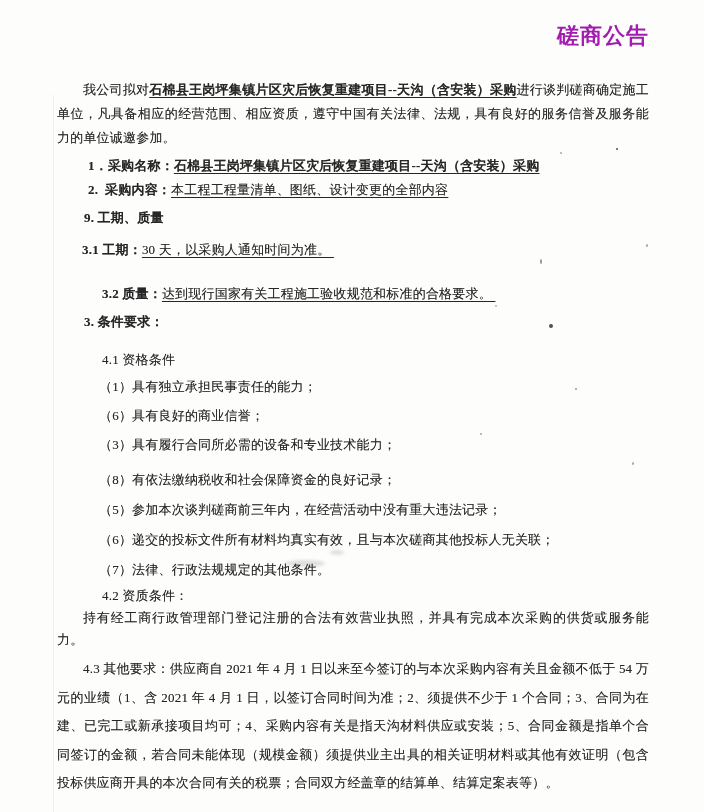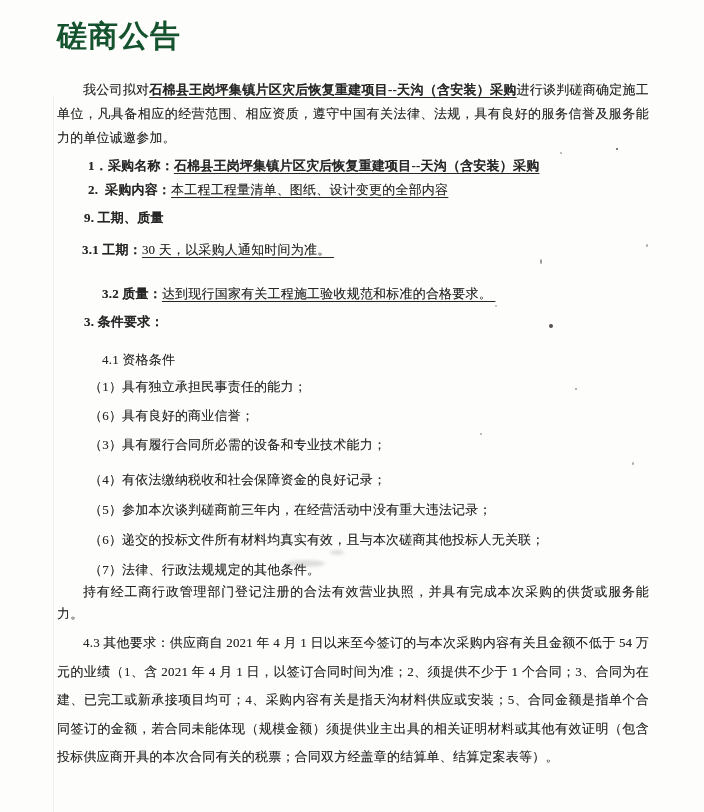--- a/index.html
+++ b/index.html
@@ -15,26 +15,26 @@
     overflow:hidden;
     color:#262626;
   }
   .content{
     position:absolute;
     left:57px;top:0;
     width:592px;
   }
   h1.doc-title{
     margin:16px 0 0 0;
-    font-size:30px;
+    font-size:22px;
     line-height:40px;
     font-weight:bold;
-    text-align:left;
+    text-align:right;
     letter-spacing:1px;
-    color:#14532d;
+    color:#a21caf;
   }
   .doc p{
     margin:0;
     font-size:13px;
     line-height:24px;
     text-align:justify;
     letter-spacing:0.2px;
     text-shadow:0 0 0.4px rgba(0,0,0,0.35);
   }
   .doc .b{font-weight:bold;}
@@ -42,21 +42,21 @@
 
   
   p[data-name="para-intro"]{text-indent:2em;margin-top:22px;}
   p[data-name="item-purchase-name"]{margin-left:31px;margin-top:4px;}
   p[data-name="item-purchase-content"]{margin-left:31px;}
   p[data-name="section-3-heading"]{margin-left:27px;margin-top:4px;}
   p[data-name="item-3-1-duration"]{margin-left:25px;margin-top:8px;}
   p[data-name="item-3-2-quality"]{margin-left:45px;margin-top:20px;}
   p[data-name="section-4-heading"]{margin-left:27px;margin-top:4px;}
   p[data-name="item-4-1-qualification"]{margin-left:45px;margin-top:14px;}
-  p[data-name^="condition-"]{margin-left:32px;line-height:22px;}
+  p[data-name^="condition-"]{margin-left:42px;line-height:22px;}
   p[data-name="condition-1"]{margin-top:4px;}
   p[data-name="condition-2"]{margin-top:7px;}
   p[data-name="condition-3"]{margin-top:7px;}
   p[data-name="condition-4"]{margin-top:13px;}
   p[data-name="condition-5"]{margin-top:8px;}
   p[data-name="condition-6"]{margin-top:8px;}
   p[data-name="condition-7"]{margin-top:8px;}
   p[data-name="item-4-2-credential"]{margin-left:45px;margin-top:4px;line-height:22px;}
   p[data-name="para-4-2-body"]{text-indent:2em;line-height:22px;}
   p[data-name="para-4-3-other"]{text-indent:2em;margin-top:4px;line-height:28.5px;}
@@ -85,24 +85,25 @@
         <p data-name="item-purchase-name"><span data-name="text-segment" class="b">1．采购名称：</span><span data-name="text-segment" class="b u">石棉县王岗坪集镇片区灾后恢复重建项目--天沟（含安装）采购</span></p>
         <p data-name="item-purchase-content"><span data-name="text-segment" class="b">2.&nbsp; 采购内容：</span><span data-name="text-segment" class="u">本工程工程量清单、图纸、设计变更的全部内容</span></p>
         <p data-name="section-3-heading"><span data-name="text-segment" class="b">9. 工期、质量</span></p>
         <p data-name="item-3-1-duration"><span data-name="text-segment" class="b">3.1 工期：</span><span data-name="text-segment" class="u">30 天，以采购人通知时间为准。&nbsp;</span></p>
         <p data-name="item-3-2-quality"><span data-name="text-segment" class="b">3.2 质量：</span><span data-name="text-segment" class="u">达到现行国家有关工程施工验收规范和标准的合格要求。&nbsp;</span></p>
         <p data-name="section-4-heading"><span data-name="text-segment" class="b">3. 条件要求：</span></p>
         <p data-name="item-4-1-qualification"><span data-name="text-segment">4.1 资格条件</span></p>
         <p data-name="condition-1"><span data-name="text-segment">（1）具有独立承担民事责任的能力；</span></p>
         <p data-name="condition-2"><span data-name="text-segment">（6）具有良好的商业信誉；</span></p>
         <p data-name="condition-3"><span data-name="text-segment">（3）具有履行合同所必需的设备和专业技术能力；</span></p>
-        <p data-name="condition-4"><span data-name="text-segment">（4）有依法缴纳税收和社会保障资金的良好记录；</span></p>
+        <p data-name="condition-4"><span data-name="text-segment">（8）有依法缴纳税收和社会保障资金的良好记录；</span></p>
         <p data-name="condition-5"><span data-name="text-segment">（5）参加本次谈判磋商前三年内，在经营活动中没有重大违法记录；</span></p>
         <p data-name="condition-6"><span data-name="text-segment">（6）递交的投标文件所有材料均真实有效，且与本次磋商其他投标人无关联；</span></p>
         <p data-name="condition-7"><span data-name="text-segment">（7）法律、行政法规规定的其他条件。</span></p>
+        <p data-name="item-4-2-credential"><span data-name="text-segment">4.2 资质条件：</span></p>
         <p data-name="para-4-2-body"><span data-name="text-segment">持有经工商行政管理部门登记注册的合法有效营业执照，并具有完成本次采购的供货或服务能力。</span></p>
         <p data-name="para-4-3-other"><span data-name="text-segment">4.3 其他要求：供应商自 2021 年 4 月 1 日以来至今签订的与本次采购内容有关且金额不低于 54 万元的业绩（1、含 2021 年 4 月 1 日，以签订合同时间为准；2、须提供不少于 1 个合同；3、合同为在建、已完工或新承接项目均可；4、采购内容有关是指天沟材料供应或安装；5、合同金额是指单个合同签订的金额，若合同未能体现（规模金额）须提供业主出具的相关证明材料或其他有效证明（包含投标供应商开具的本次合同有关的税票；合同双方经盖章的结算单、结算定案表等）。</span></p>
       </div>
   </div>
 
   <div data-name="scan-noise">
     <div class="speck" style="left:549px;top:324px;width:4px;height:4px;" data-name="scan-speck"></div>
     <div class="speck" style="left:616px;top:148px;width:2px;height:2px;" data-name="scan-speck"></div>
     <div class="speck" style="left:540px;top:259px;width:2px;height:5px;opacity:.6;" data-name="scan-speck"></div>
     <div class="speck" style="left:646px;top:244px;width:2px;height:3px;opacity:.5;" data-name="scan-speck"></div>

